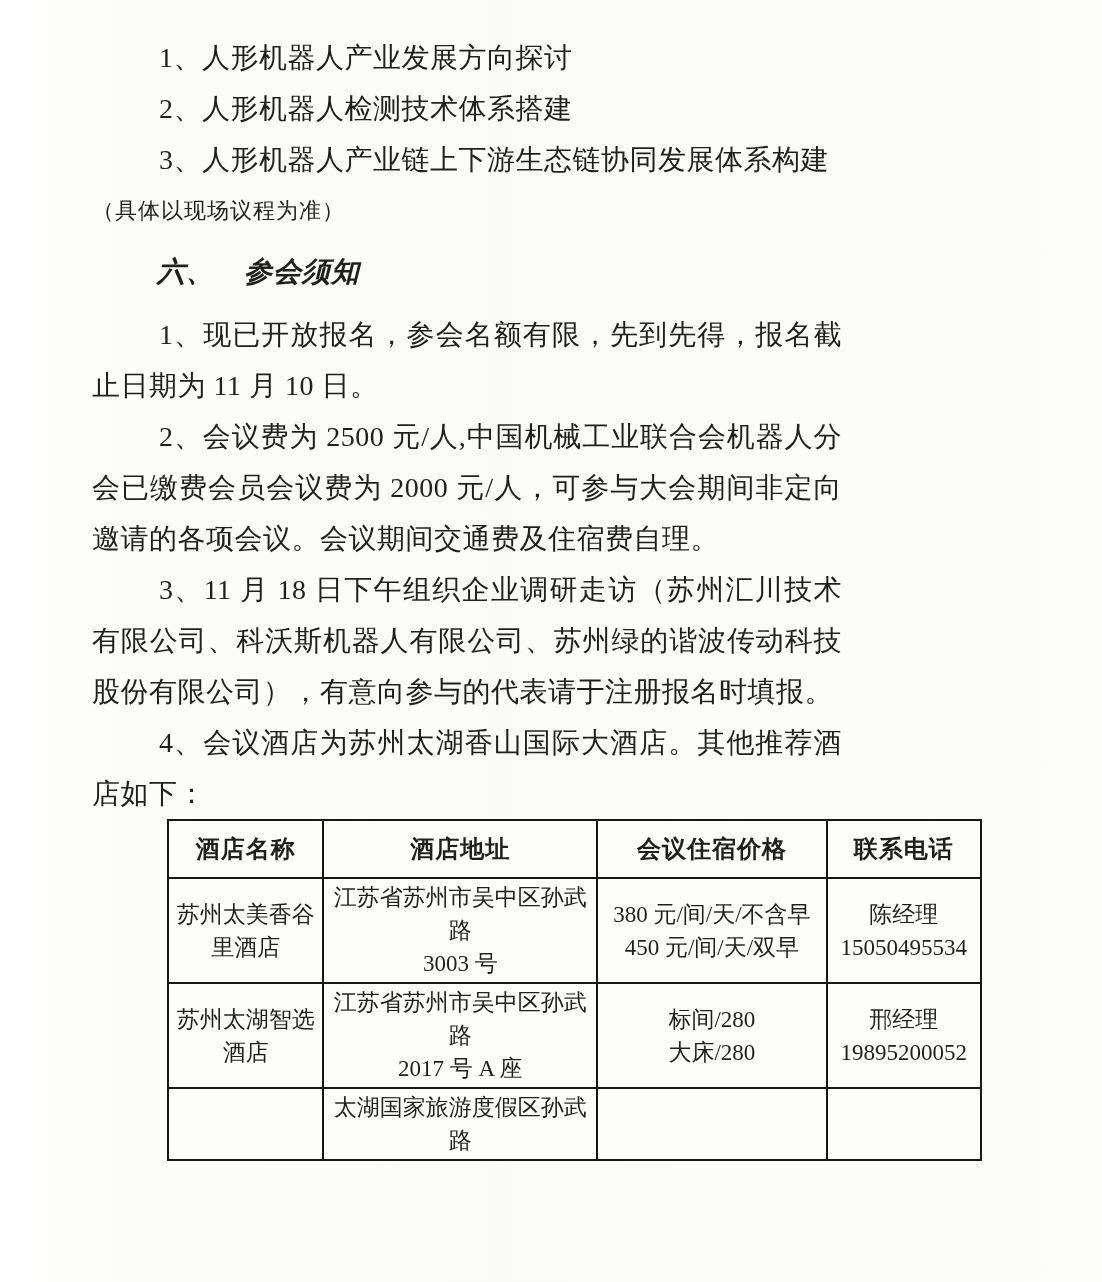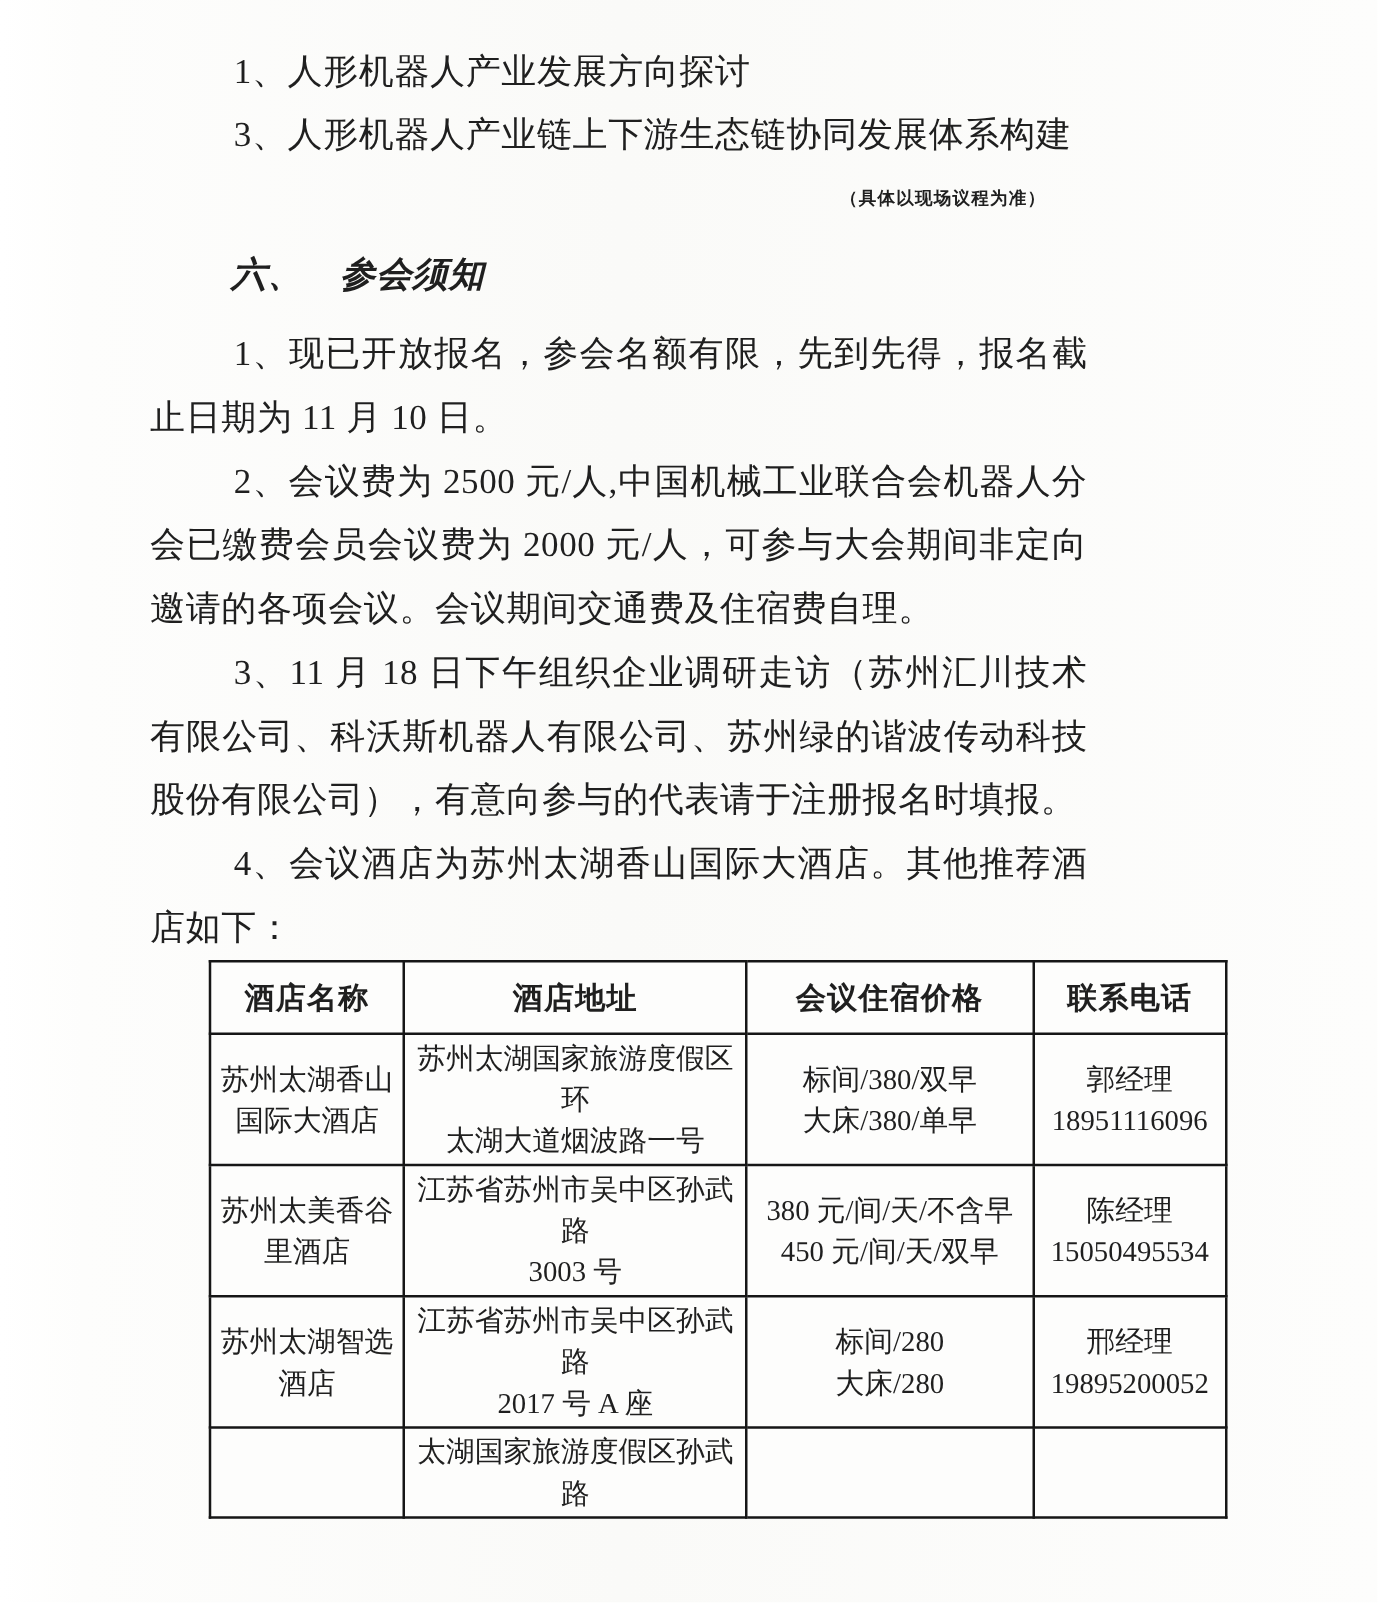--- a/index.html
+++ b/index.html
@@ -12,37 +12,37 @@
     position: relative;
     width: 1102px;
     height: 1282px;
     margin: 0 auto;
     overflow: hidden;
     color: #1f1f1f;
     background: linear-gradient(90deg, #ffffff 0%, #fdfdfc 6%, #fafaf8 45%, #fdfdfc 100%);
   }
   .text-block {
     padding-top: 32px;
-    margin-left: 120px;
+    margin-left: 92px;
     width: 750px;
   }
   .para {
     margin: 0;
     font-size: 28px;
     line-height: 51px;
     text-align: justify;
     text-indent: 67px;
     letter-spacing: 0.5px;
   }
   .note {
     margin: 0;
-    font-size: 14px;
+    font-size: 22px;
     line-height: 51px;
-    font-weight: bold;
-    text-align: right;
+    font-weight: normal;
+    text-align: left;
     padding-right: 33px;
     letter-spacing: 1px;
   }
   .heading {
     margin: 10px 0 12px 0;
     font-size: 28px;
     line-height: 51px;
     font-weight: bold;
     text-indent: 65px;
     letter-spacing: 1px;
@@ -78,57 +78,40 @@
   .col-price   { width: 28.2%; }
   .col-contact { width: 19.0%; }
 </style>
 </head>
 <body>
 
 <div class="page">
 
   <div class="text-block">
     <p class="para">1、人形机器人产业发展方向探讨</p>
+    <p class="para">2、人形机器人检测技术体系搭建</p>
     <p class="para">3、人形机器人产业链上下游生态链协同发展体系构建</p>
     <p class="note">（具体以现场议程为准）</p>
     <h2 class="heading">六、　参会须知</h2>
     <p class="para">1、现已开放报名，参会名额有限，先到先得，报名截止日期为 11 月 10 日。</p>
     <p class="para">2、会议费为 2500 元/人,中国机械工业联合会机器人分会已缴费会员会议费为 2000 元/人，可参与大会期间非定向邀请的各项会议。会议期间交通费及住宿费自理。</p>
     <p class="para">3、11 月 18 日下午组织企业调研走访（苏州汇川技术有限公司、科沃斯机器人有限公司、苏州绿的谐波传动科技股份有限公司），有意向参与的代表请于注册报名时填报。</p>
     <p class="para">4、会议酒店为苏州太湖香山国际大酒店。其他推荐酒店如下：</p>
   </div>
 
   <table class="hotel-table">
     <thead>
       <tr>
         <th class="col-name">酒店名称</th>
         <th class="col-address">酒店地址</th>
         <th class="col-price">会议住宿价格</th>
         <th class="col-contact">联系电话</th>
       </tr>
     </thead>
     <tbody>
-      <tr>
-        <td>
-          <div class="cell-line">苏州太湖香山</div>
-          <div class="cell-line">国际大酒店</div>
-        </td>
-        <td>
-          <div class="cell-line">苏州太湖国家旅游度假区环</div>
-          <div class="cell-line">太湖大道烟波路一号</div>
-        </td>
-        <td>
-          <div class="cell-line">标间/380/双早</div>
-          <div class="cell-line">大床/380/单早</div>
-        </td>
-        <td>
-          <div class="cell-line">郭经理</div>
-          <div class="cell-line">18951116096</div>
-        </td>
-      </tr>
       <tr>
         <td>
           <div class="cell-line">苏州太美香谷</div>
           <div class="cell-line">里酒店</div>
         </td>
         <td>
           <div class="cell-line">江苏省苏州市吴中区孙武路</div>
           <div class="cell-line">3003 号</div>
         </td>
         <td>

